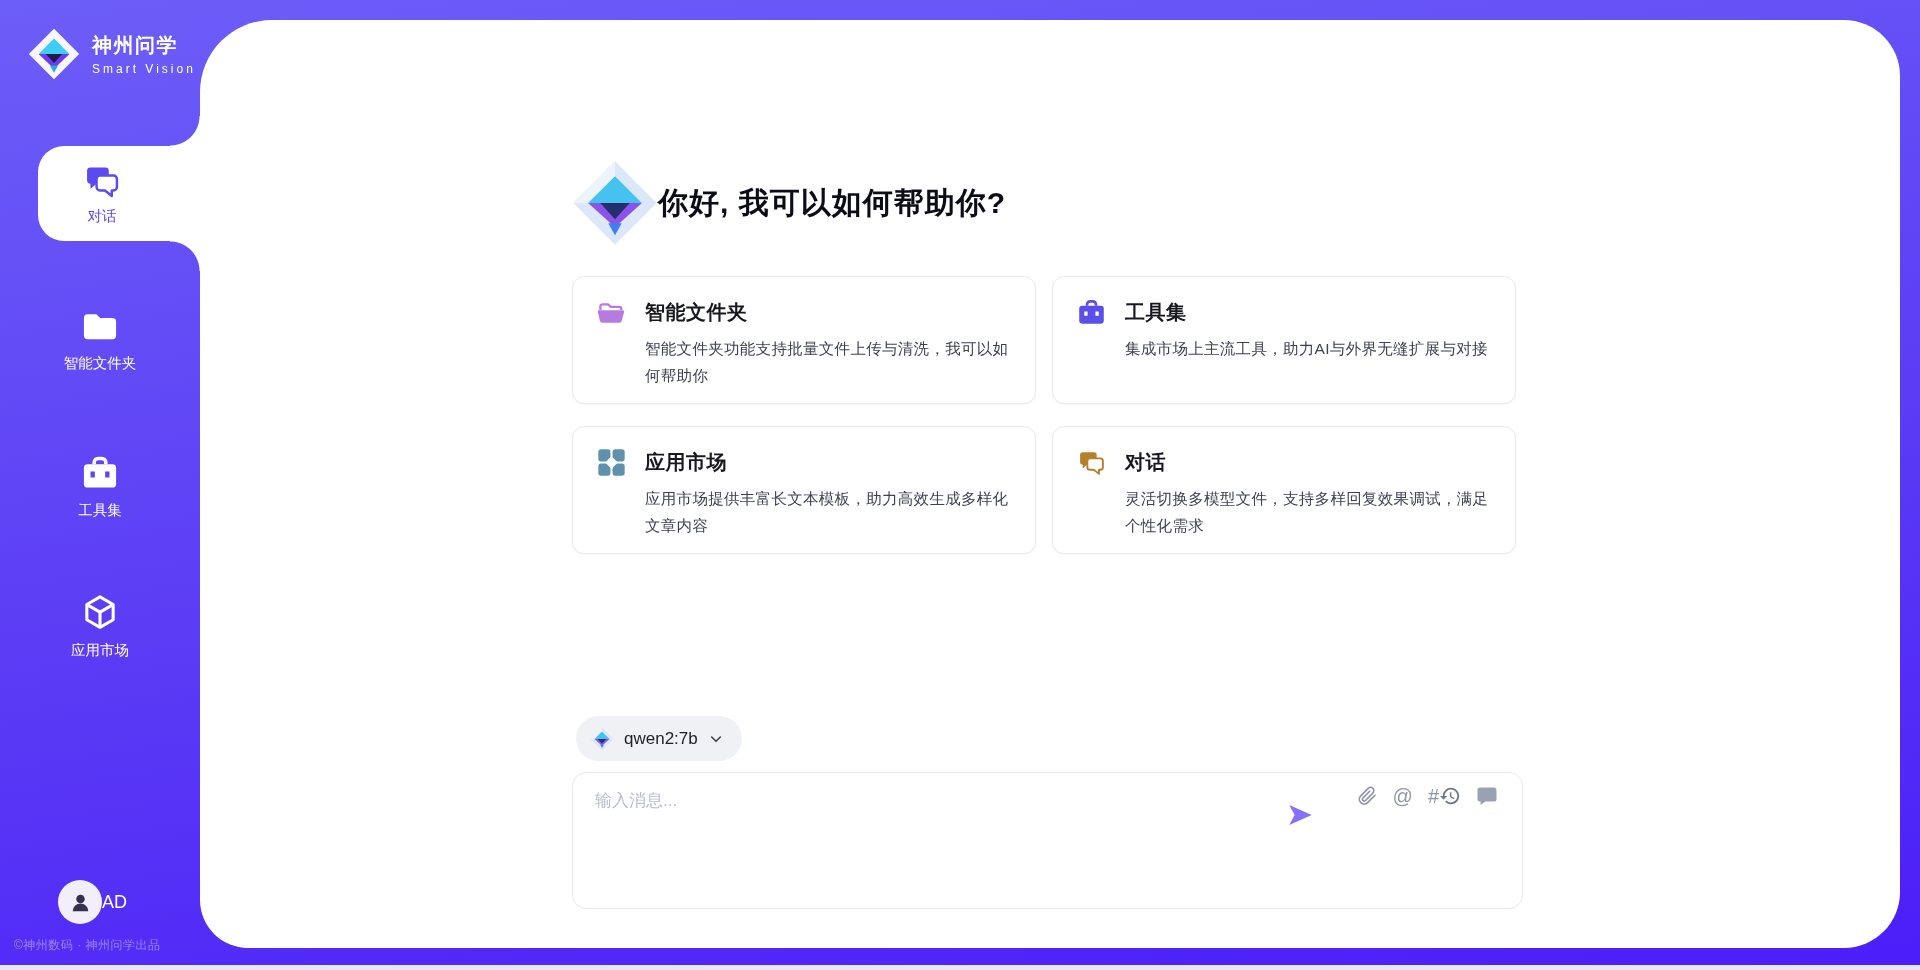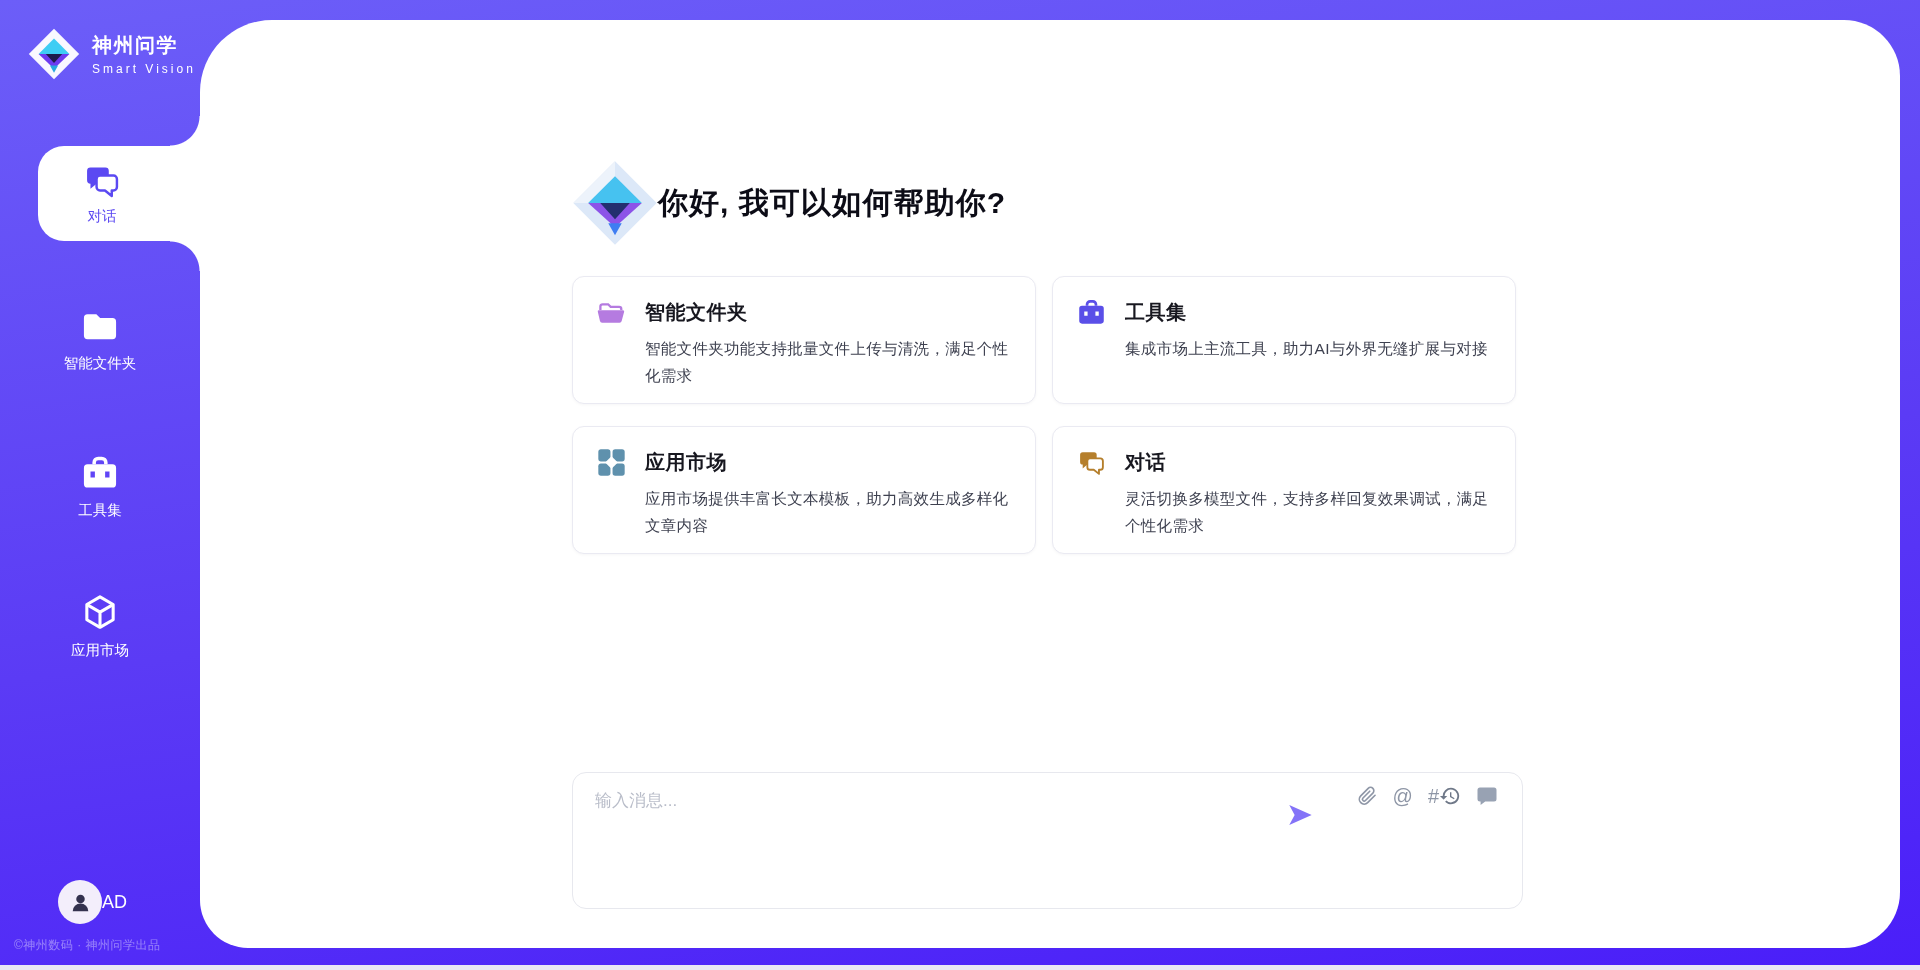--- a/index.html
+++ b/index.html
@@ -220,21 +220,21 @@
     </div>
 
     <div class="cards">
       <div class="card">
         <div class="card-head">
           <svg class="card-icon ic-c0" color="#B57BE0">
               <use href="#ic-folder-open"></use>
             </svg>
           <div class="card-title">智能文件夹</div>
         </div>
-        <div class="card-desc">智能文件夹功能支持批量文件上传与清洗，满足个性化需求</div>
+        <div class="card-desc">智能文件夹功能支持批量文件上传与清洗，我可以如何帮助你</div>
       </div>
 
       <div class="card">
         <div class="card-head">
           <svg class="card-icon ic-c1" color="#5A4FE8">
               <use href="#ic-toolbox"></use>
             </svg>
           <div class="card-title">工具集</div>
         </div>
         <div class="card-desc">集成市场上主流工具，助力AI与外界无缝扩展与对接</div>
@@ -254,20 +254,29 @@
         <div class="card-head">
           <svg class="card-icon ic-c3" color="#B57F2C">
               <use href="#ic-chat"></use>
             </svg>
           <div class="card-title">对话</div>
         </div>
         <div class="card-desc">灵活切换多模型文件，支持多样回复效果调试，满足个性化需求</div>
       </div>
     </div>
 
+    <div class="model-pill">
+      <svg class="pill-gem">
+          <use href="#gem-color"></use>
+        </svg>
+      <span class="pill-text">qwen2:7b</span>
+      <svg class="pill-chevron">
+          <use href="#ic-chevron"></use>
+        </svg>
+    </div>
 
     <div class="composer">
       <div class="composer-top">
         <textarea class="composer-input" placeholder="输入消息..." style=""></textarea>
         <button class="send-btn">
           <svg>
               <use href="#ic-send"></use>
             </svg>
         </button>
       </div>

